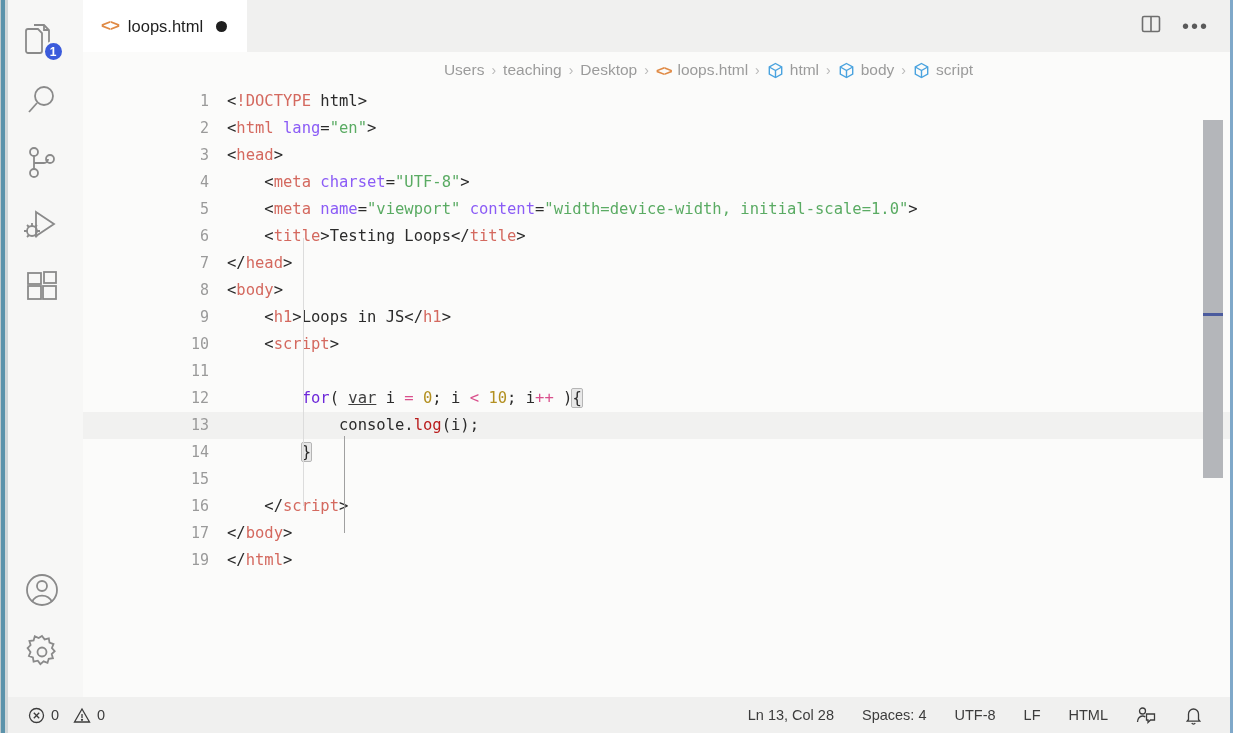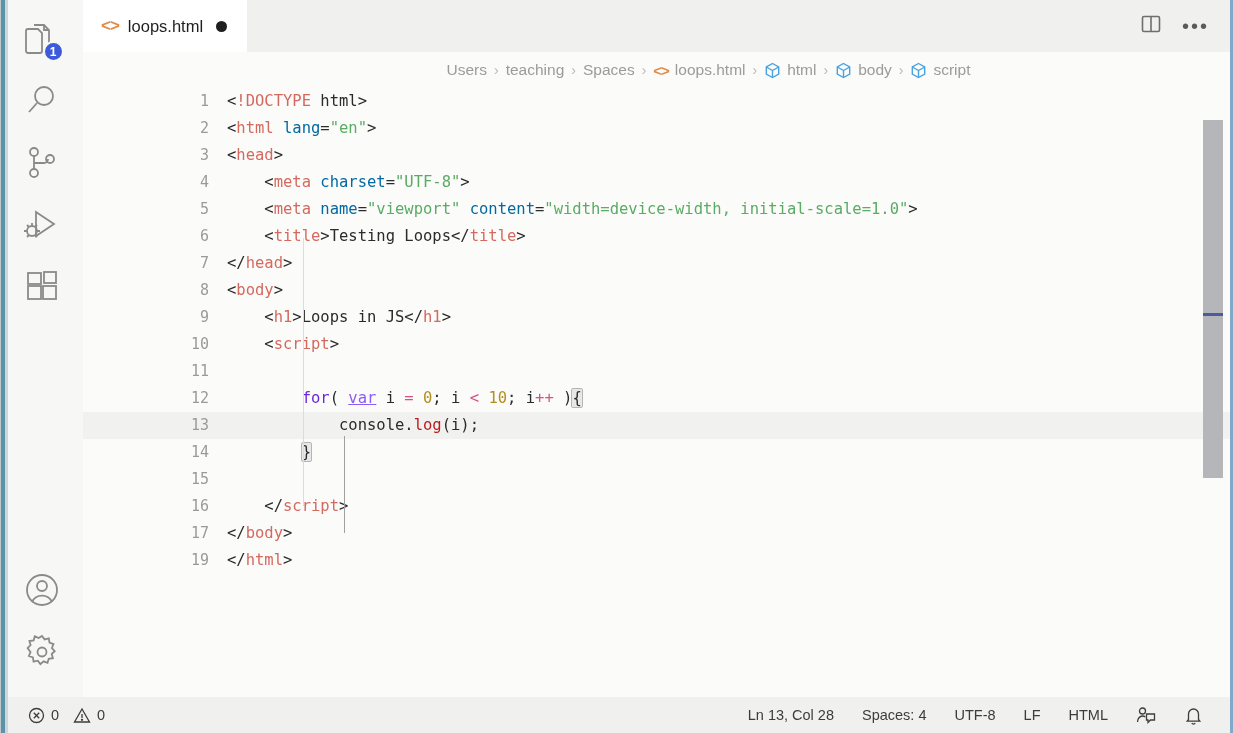--- a/index.html
+++ b/index.html
@@ -91,25 +91,25 @@
   }
   .linetext { white-space:pre; position:relative; }
 
   
   .guide { position:absolute; width:1px; background:#dcdcdc; top:0; }
   .guide.active { background:#a0a0a0; width:1px; }
 
   
   .t-tag      { color:#d4695f; }
   .t-punct    { color:#2b2b2b; }
-  .t-attr     { color:#0369a1; }
+  .t-attr     { color:#8b5cf6; }
   .t-string   { color:#5aab63; }
   .t-text     { color:#2b2b2b; }
   .t-kw       { color:#6d28d9; }
-  .t-var      { color:#8b5cf6;text-decoration:underline; }
+  .t-var      { color:#404040;text-decoration:underline; }
   .t-num      { color:#b39021; }
   .t-op       { color:#d94f8c; }
   .t-fn       { color:#b91c1c; }
   .t-ident    { color:#2b2b2b; }
   .t-doctype  { color:#d4695f; }
   .bracket-match {
     outline:1px solid #b5b5b5; background:#e8e8e8; border-radius:1px;
   }
 
   
@@ -244,21 +244,21 @@
       <div class="breadcrumb" id="breadcrumb">
           <span class="bc-item">
             <span>Users</span>
           </span>
           <span class="bc-sep">›</span>
           <span class="bc-item">
             <span>teaching</span>
           </span>
           <span class="bc-sep">›</span>
           <span class="bc-item">
-            <span>Spaces</span>
+            <span>Desktop</span>
           </span>
           <span class="bc-sep">›</span>
           <span class="bc-item">
             <span class="bc-icon-html">&lt;&gt;</span>
             <span>loops.html</span>
           </span>
           <span class="bc-sep">›</span>
           <span class="bc-item">
             <span class="bc-icon-cube">
               <svg width="17" height="17" viewBox="0 0 17 17" fill="none" stroke="#4aa3df" stroke-width="1.4">

